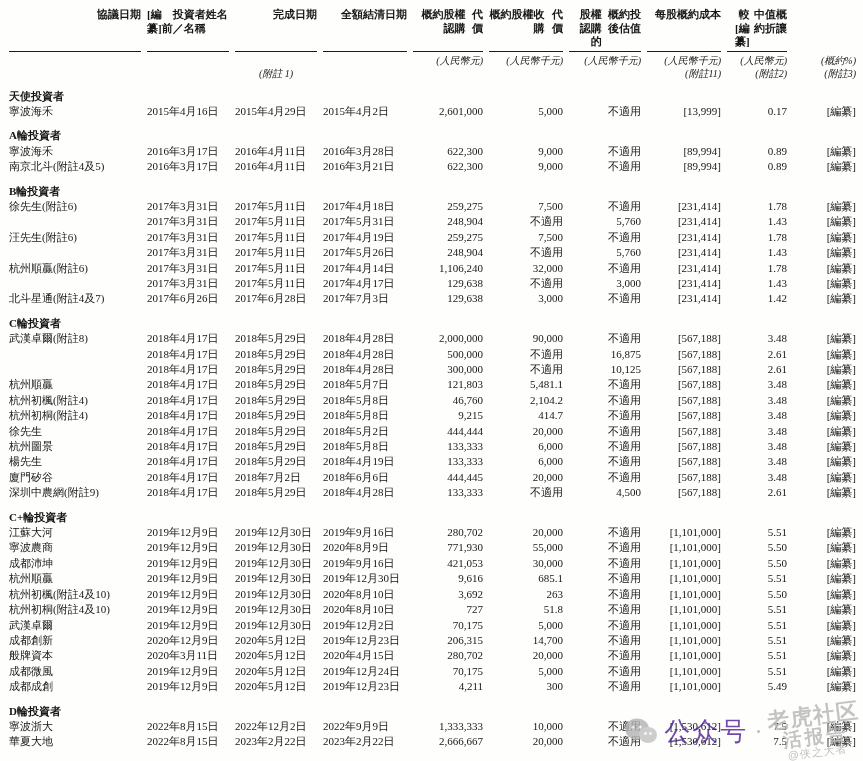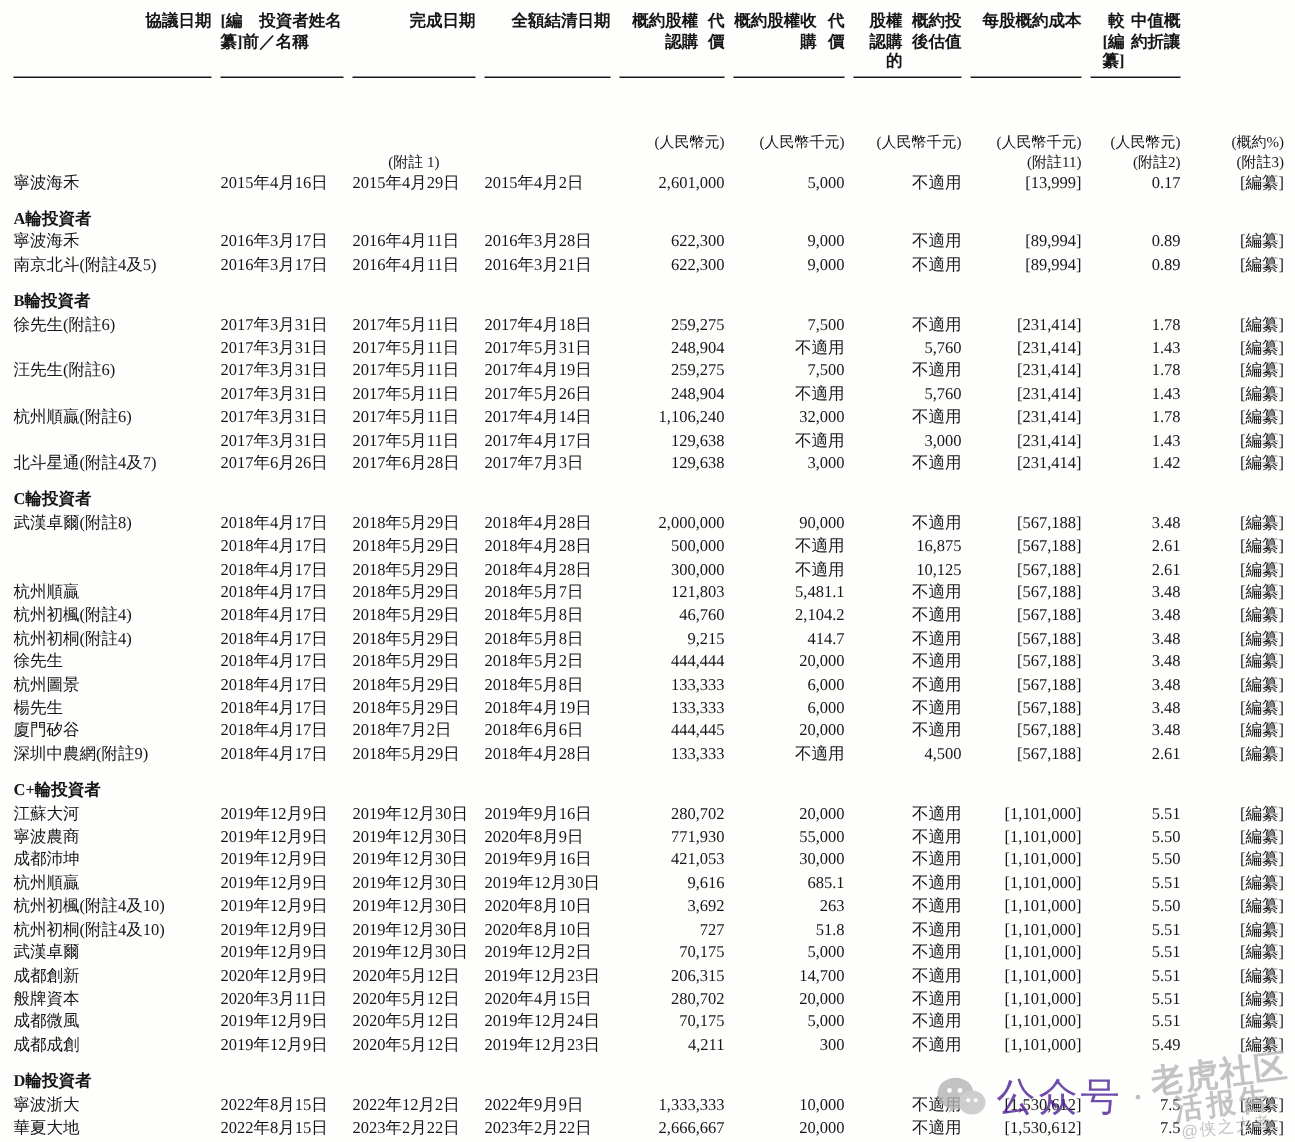--- a/index.html
+++ b/index.html
@@ -19,21 +19,21 @@
   }
   
   .hrow .hcell {
     display:flex; flex-direction:row; justify-content:flex-end;
     border-bottom:1.3px solid #1b1b1b;
     padding-bottom:2px;
     font-weight:bold; font-size:11px; line-height:13.5px;
   }
   .hcell.r { text-align:right; }
   .urow { margin-top:2px; }
-  .ucell { font-size:10px; line-height:13px; text-align:right; min-height:26px;margin-top:35px; }
+  .ucell { font-style:italic; font-size:10px; line-height:13px; text-align:right; min-height:26px; }
   .ucell .l2 { display:block; }
   .ucell.center { text-align:center; }
   
   .group-title { font-weight:bold; font-size:11px; line-height:15.4px; margin-top:9px; }
   .trow { display:grid; grid-template-columns:132px 82px 82px 84px 70px 74px 72px 74px 60px 63px; column-gap:6px; }
   .c { font-size:11px; line-height:15.4px; white-space:nowrap; overflow:hidden; }
   .c.name .note { }
   .c.num { text-align:right; }
   .c.num.redacted { font-weight:normal; }
   
@@ -115,20 +115,21 @@
       <span class="l2">(人民幣元)</span>
       <span class="l2">(附註2)</span>
     </div>
     <div class="ucell">
       <span class="l2">(概約%)</span>
       <span class="l2">(附註3)</span>
     </div>
   </div>
 
   <div id="table-body">
+      <div class="group-title">天使投資者</div>
       <div class="trow">
         <div class="c name"><span>寧波海禾</span></div>
         <div class="c date">2015年4月16日</div>
         <div class="c date">2015年4月29日</div>
         <div class="c date">2015年4月2日</div>
         <div class="c num">2,601,000</div>
         <div class="c num">5,000</div>
         <div class="c num">不適用</div>
         <div class="c num">[13,999]</div>
         <div class="c num">0.17</div>

